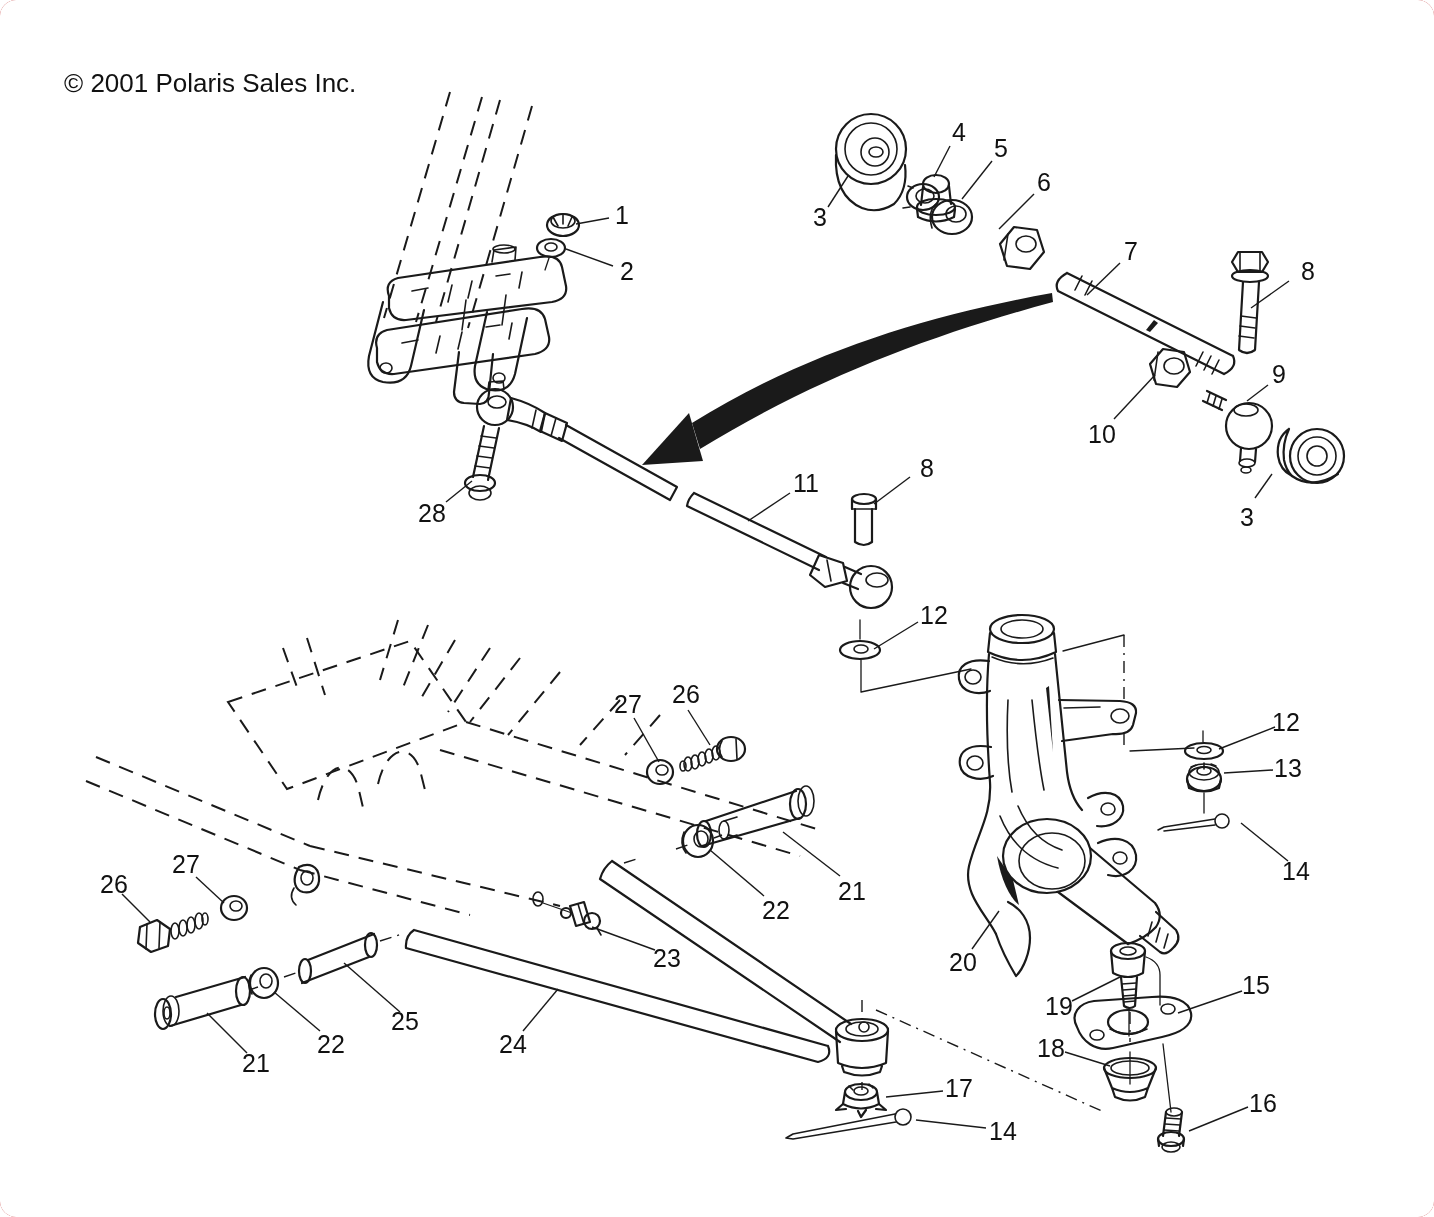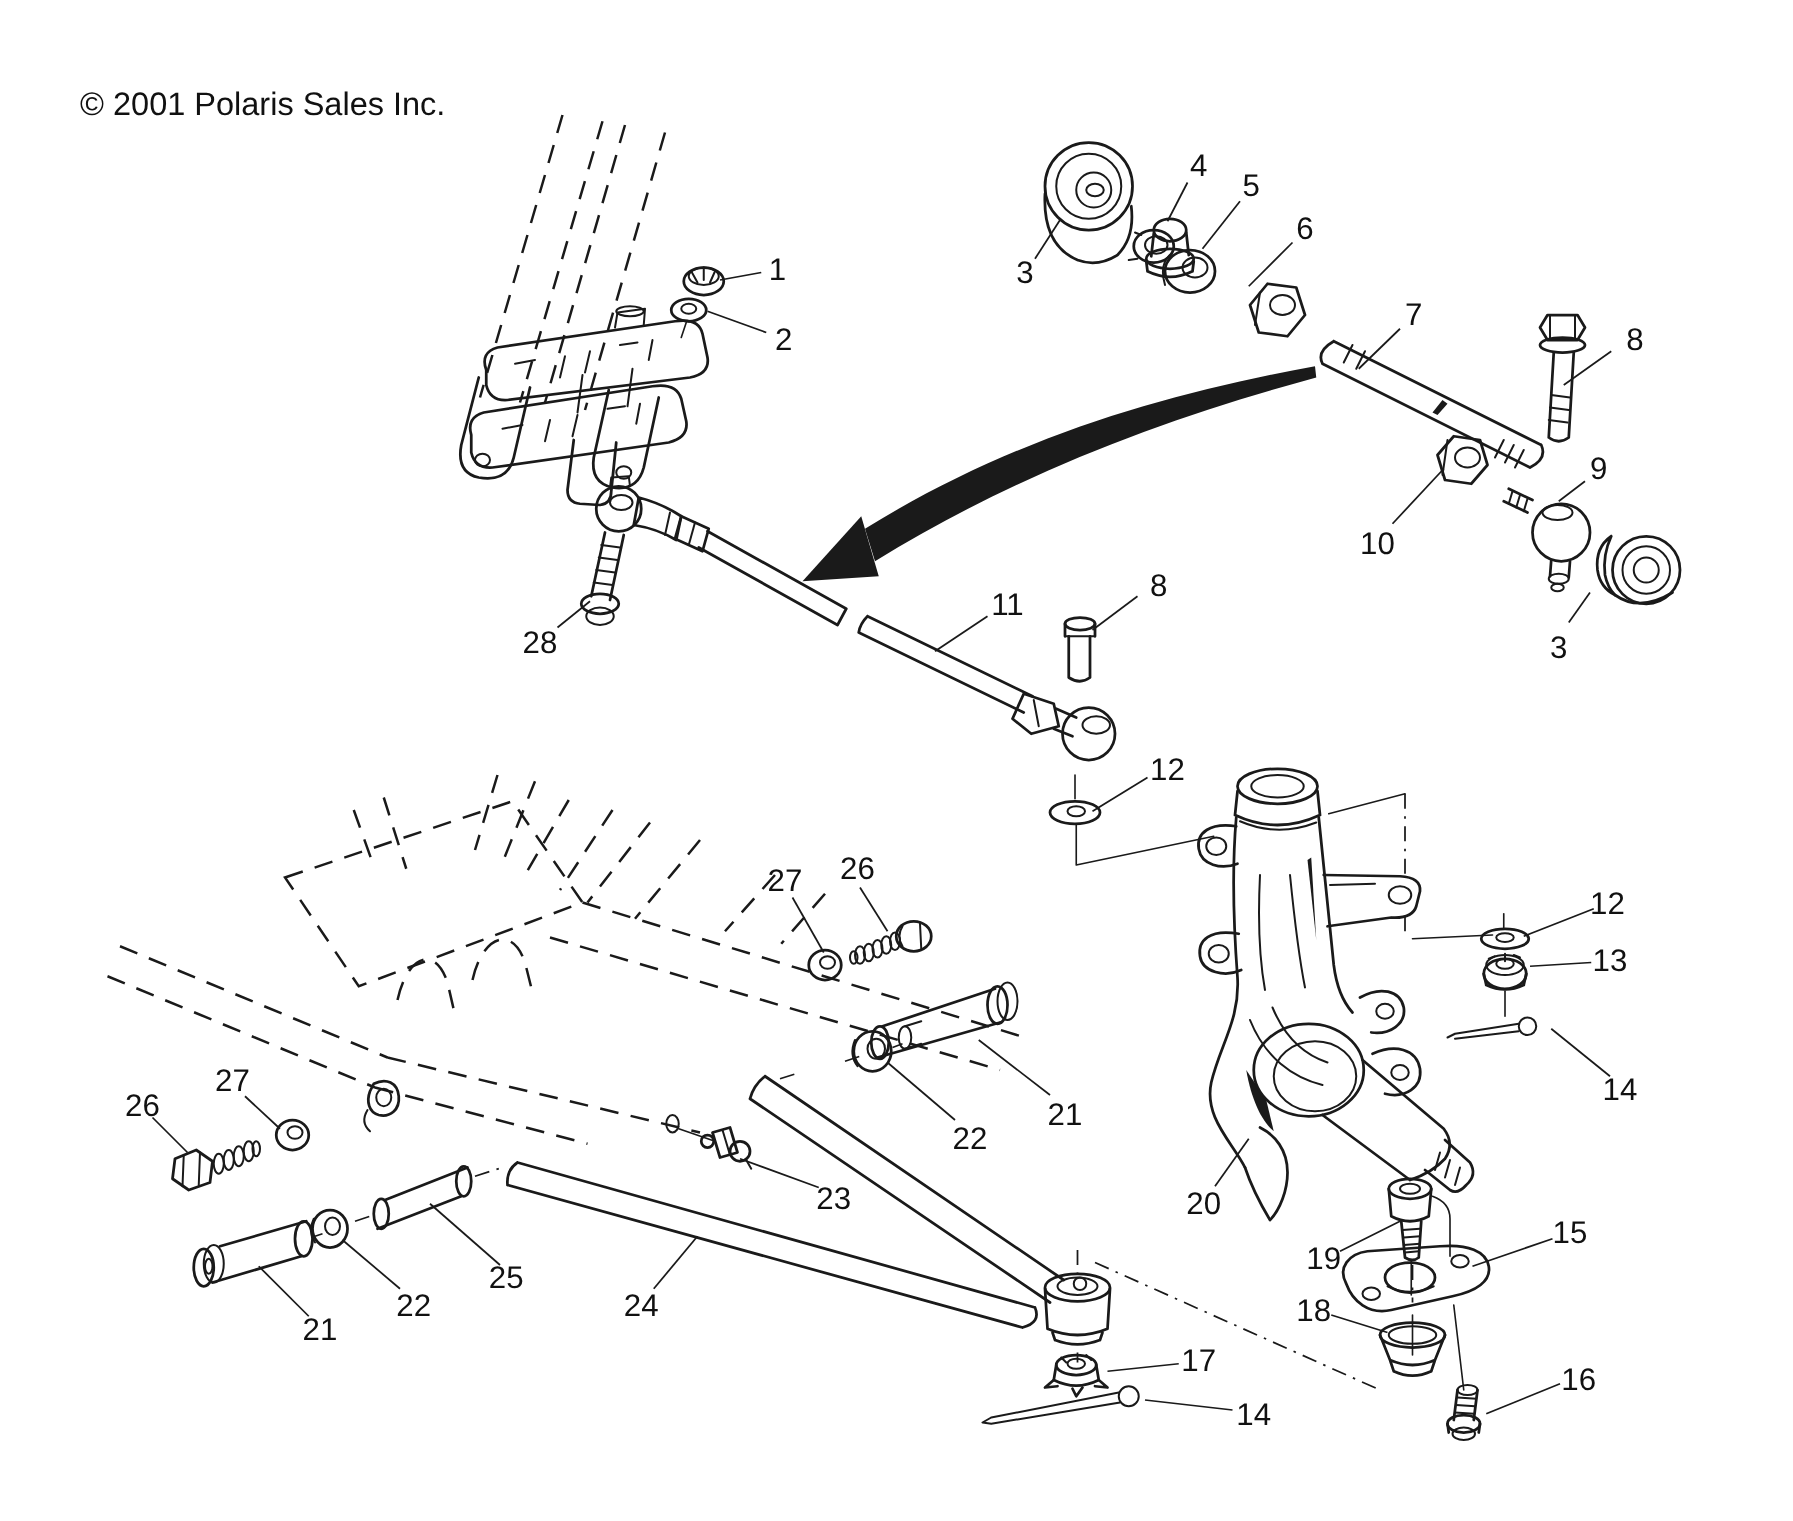--- a/index.html
+++ b/index.html
@@ -1,17 +1,17 @@
 <!DOCTYPE html>
 <html><head>
 <meta charset="utf-8">
 <style>
   html,body{margin:0;padding:0;background:#ffffff;}
   .stage{position:relative;width:1434px;height:1217px;background:#b91c1c;overflow:hidden;
-         font-family:"Liberation Sans", sans-serif;}
+         font-family:"Liberation Sans", sans-serif;border-radius:16px;}
   svg{display:block}
   .ol   {fill:none;stroke:#1a1a1a;stroke-width:2.2;stroke-linecap:round;stroke-linejoin:round;}
   .det  {fill:none;stroke:#1a1a1a;stroke-width:1.6;stroke-linecap:round;stroke-linejoin:round;}
   .thin {fill:none;stroke:#1a1a1a;stroke-width:1.3;stroke-linecap:round;}
   .dash {fill:none;stroke:#1a1a1a;stroke-width:2;stroke-dasharray:15 10;stroke-linecap:butt;}
   .dashdot{fill:none;stroke:#1a1a1a;stroke-width:1.4;stroke-dasharray:12 6 2 6;}
   .blk  {fill:#1a1a1a;stroke:none;}
   .leader{stroke:#1a1a1a;stroke-width:1.4;}
   text.callout{font-family:"Liberation Sans",sans-serif;font-size:25px;fill:#111;}
   text.copy{font-family:"Liberation Sans",sans-serif;font-size:26px;fill:#111;}

